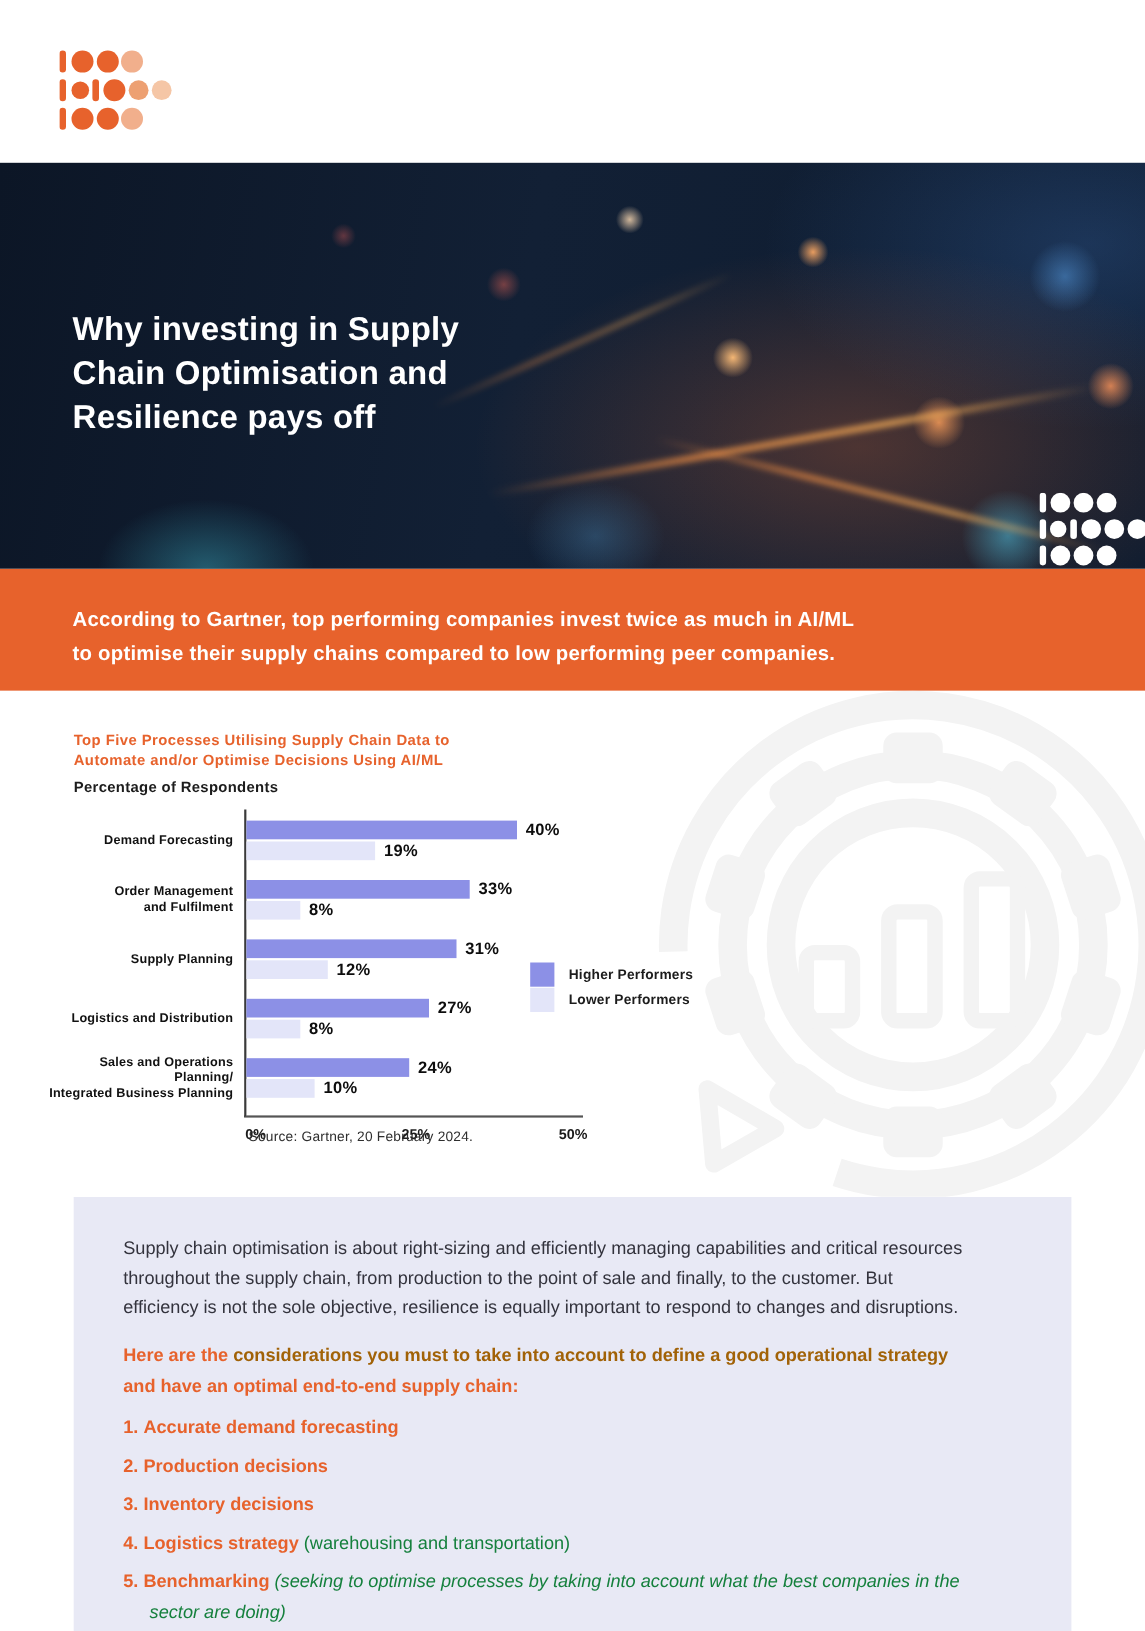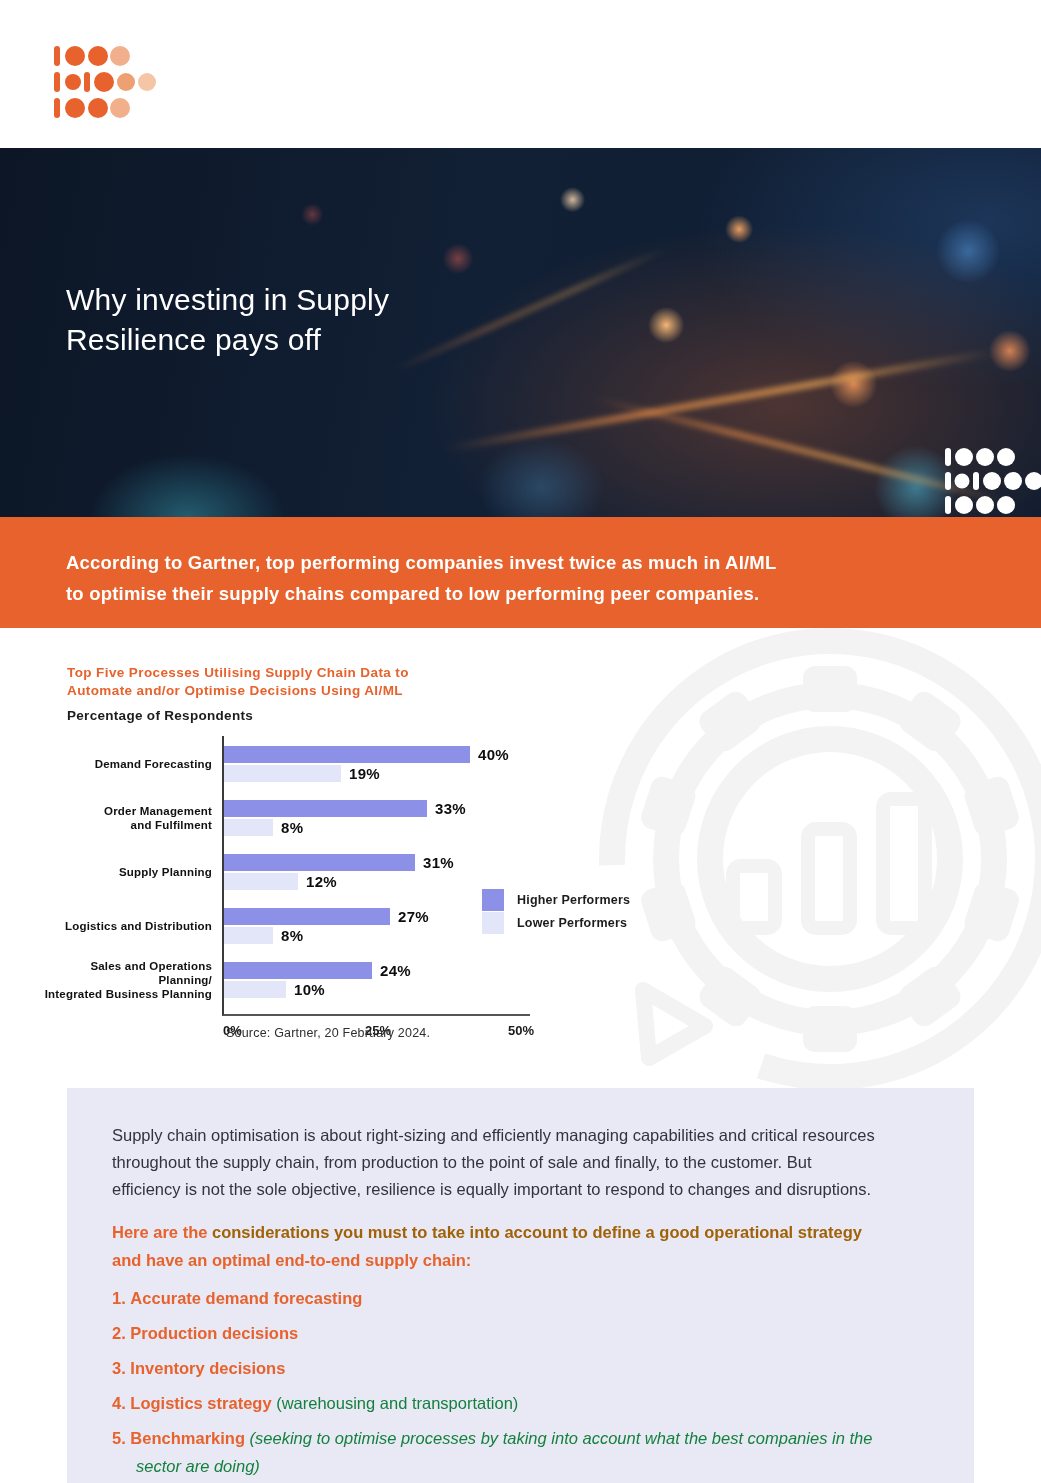--- a/index.html
+++ b/index.html
@@ -27,21 +27,21 @@
       radial-gradient(16px 16px at 30% 18%, rgba(180,80,80,.5), transparent 70%),
       radial-gradient(90px 70px at 52% 92%, rgba(70,140,190,.35), transparent 70%),
       radial-gradient(500px 260px at 75% 70%, rgba(235,110,50,.28), transparent 70%),
       radial-gradient(420px 240px at 95% 20%, rgba(60,110,180,.30), transparent 70%),
       linear-gradient(100deg, #0c1626 0%, #122035 45%, #0e1c30 100%);
   }
   .streak { position:absolute; background:linear-gradient(90deg, transparent, rgba(255,150,70,.85), rgba(255,180,90,.9), transparent); filter:blur(3px); border-radius:4px; }
   .streak-1 { width:560px; height:5px; left:440px; top:250px; transform:rotate(-10deg); }
   .streak-2 { width:420px; height:4px; left:590px; top:300px; transform:rotate(14deg); }
   .streak-3 { width:300px; height:3px; left:380px; top:160px; transform:rotate(-24deg); opacity:.7; }
-  .hero-title { position:absolute; left:66px; top:132px; color:#ffffff; font-size:30px; line-height:40px; font-weight:400; letter-spacing:.2px; }
+  .hero-title { position:absolute; left:66px; top:132px; color:#ffffff; font-size:30px; line-height:40px; font-weight:700; letter-spacing:.2px; }
   .hero-mark { position:absolute; left:945px; top:300px; }
 
   
   .banner { height:111px; background:#E7622C; padding:31px 40px 0 66px; }
   .banner p { color:#ffffff; font-size:18.5px; line-height:30.5px; font-weight:700; letter-spacing:.2px; }
 
   
   .chart-section { position:relative; height:460px; background:#fff; overflow:hidden; }
   .gear-watermark { position:absolute; left:565px; top:-34px; pointer-events:none; }
   .chart-title { position:absolute; left:67px; top:36px; color:#E7622C; font-size:13.5px; line-height:18px; font-weight:700; letter-spacing:.4px; }
@@ -54,21 +54,21 @@
   .crow { margin-bottom:18px;text-align:center; }
   .crow:last-child { margin-bottom:0; }
   .bar-line { display:flex; align-items:center; height:17px; margin-bottom:2px; }
   .bar-line:last-child { margin-bottom:0; }
   .bar { height:17px; }
   .val { margin-left:8px; font-size:15px; font-weight:700; color:#0d0d0d; letter-spacing:.3px; white-space:nowrap; }
   .tick { position:absolute; bottom:-24px; font-size:13px; font-weight:700; color:#1a1a1a; }
   .tick-0 { left:-1px; }
   .tick-25 { left:154px; transform:translateX(-50%); }
   .tick-50 { left:310px; transform:translateX(-100%); }
-  .legend { position:absolute; left:482px; top:260px; }
+  .legend { position:absolute; left:482px; top:246px; }
   .legend-row { display:flex; align-items:center; height:23px; }
   .legend-swatch { width:22px; height:22px; margin-right:13px; }
   .legend-label { font-size:12.5px; font-weight:700; color:#1c1c1c; letter-spacing:.2px; }
   .chart-source { position:absolute; left:226px; top:398px; font-size:12.5px; color:#2e2e2e; letter-spacing:.2px; }
 
   
   .info-box { margin:0 67px; width:907px; background:#E8E9F5; padding:34px 92px 40px 45px; }
   .info-box .para { color:#33333d; font-size:16.5px; line-height:27px; }
   .intro { margin-top:15px; font-size:16.5px; line-height:28px; font-weight:700; }
   .intro .orange { color:#E7622C; }
@@ -106,20 +106,21 @@
       </svg>
     </div>
   </div>
 
   <div class="hero">
     <div class="streak streak-1"></div>
     <div class="streak streak-2"></div>
     <div class="streak streak-3"></div>
     <div class="hero-title">
       <div>Why investing in Supply</div>
+      <div>Chain Optimisation and</div>
       <div>Resilience pays off</div>
     </div>
     <svg class="hero-mark" width="120" height="70" viewBox="0 0 120 70">
       <g fill="#ffffff">
         <rect x="0" y="0" width="6" height="18" rx="3"></rect>
         <circle cx="19" cy="9" r="9"></circle>
         <circle cx="40" cy="9" r="9"></circle>
         <circle cx="61" cy="9" r="9"></circle>
         <rect x="0" y="24" width="6" height="18" rx="3"></rect>
         <circle cx="17" cy="33" r="7.5"></circle>

